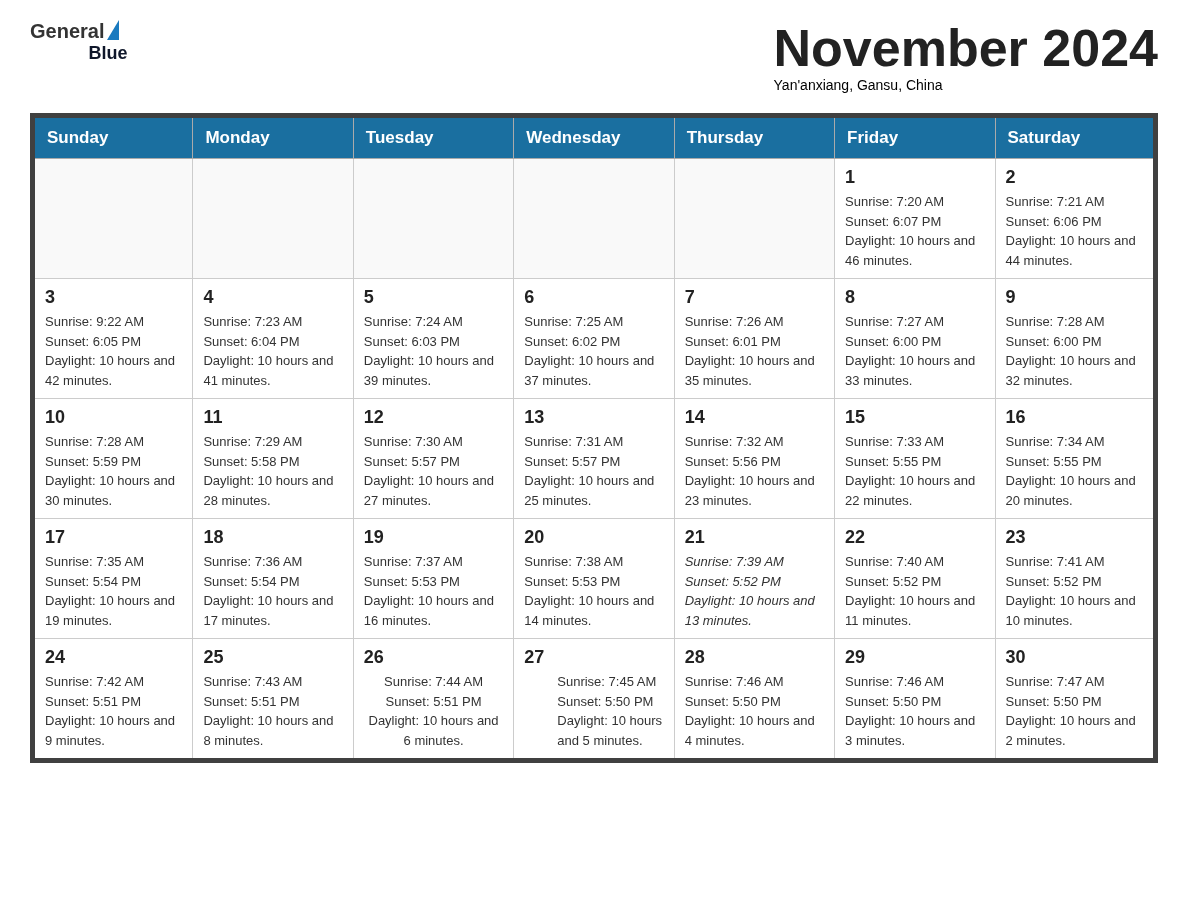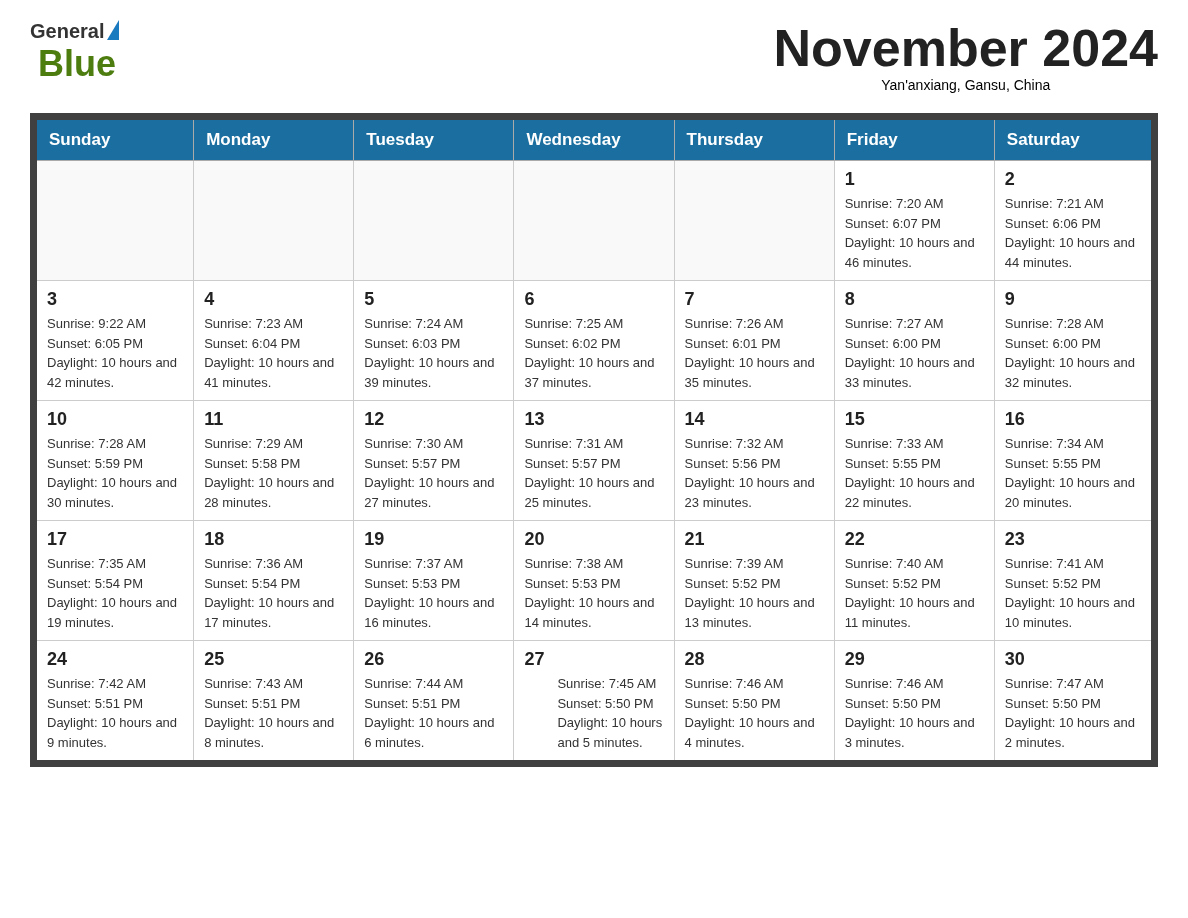--- a/index.html
+++ b/index.html
@@ -33,43 +33,43 @@
     .logo-triangle {
       width: 0;
       height: 0;
       border-left: 12px solid transparent;
       border-right: 0px solid transparent;
       border-bottom: 20px solid #1a7abf;
       margin-left: 3px;
       margin-top: -4px;
     }
     .logo-blue-line {
-      font-size: 36px;
-      font-weight: bold;
-      color: #4d7c0f;
+      font-size: 18px;
+      font-weight: bold;
+      color: #0f172a;
+      text-align: right;
+      width: 100%;
+    }
+    .title-section {
       text-align: left;
-      width: 100%;
-    }
-    .title-section {
-      text-align: center;
     }
     .month-title {
       font-size: 52px;
       font-weight: bold;
       color: #222;
       line-height: 1.1;
     }
     .location {
       font-size: 14px;
       color: #000000;
     }
     .calendar {
       width: 100%;
       border-collapse: collapse;
-      border: 7px solid #404040;
+      border: 5px solid #404040;
     }
     .calendar th {
       background-color: #1a6fa0;
       color: #fff;
       font-size: 17px;
       font-weight: bold;
       padding: 10px 12px;
       text-align: left;
       border: 1px solid #aaa;
     }
@@ -257,21 +257,21 @@
 Daylight: 10 hours and 16 minutes.</div>
         </td>
         <td>
           <div class="day-number">20</div>
           <div class="day-info" style="white-space: pre-line;">Sunrise: 7:38 AM
 Sunset: 5:53 PM
 Daylight: 10 hours and 14 minutes.</div>
         </td>
         <td>
           <div class="day-number">21</div>
-          <div class="day-info" style="white-space: pre-line;">Sunrise: 7:39 AM
+          <div class="day-info" style="white-space: pre-line; font-style: italic;">Sunrise: 7:39 AM
 Sunset: 5:52 PM
 Daylight: 10 hours and 13 minutes.</div>
         </td>
         <td>
           <div class="day-number">22</div>
           <div class="day-info" style="white-space: pre-line;">Sunrise: 7:40 AM
 Sunset: 5:52 PM
 Daylight: 10 hours and 11 minutes.</div>
         </td>
         <td>
@@ -289,21 +289,21 @@
 Daylight: 10 hours and 9 minutes.</div>
         </td>
         <td>
           <div class="day-number">25</div>
           <div class="day-info" style="white-space: pre-line;">Sunrise: 7:43 AM
 Sunset: 5:51 PM
 Daylight: 10 hours and 8 minutes.</div>
         </td>
         <td>
           <div class="day-number">26</div>
-          <div class="day-info" style="white-space: pre-line;">Sunrise: 7:44 AM
+          <div class="day-info" style="white-space: pre-line; text-align: center;">Sunrise: 7:44 AM
 Sunset: 5:51 PM
 Daylight: 10 hours and 6 minutes.</div>
         </td>
         <td>
           <div class="day-number">27</div>
           <div class="day-info" style="white-space: pre-line; margin-left: 33px;">Sunrise: 7:45 AM
 Sunset: 5:50 PM
 Daylight: 10 hours and 5 minutes.</div>
         </td>
         <td>

